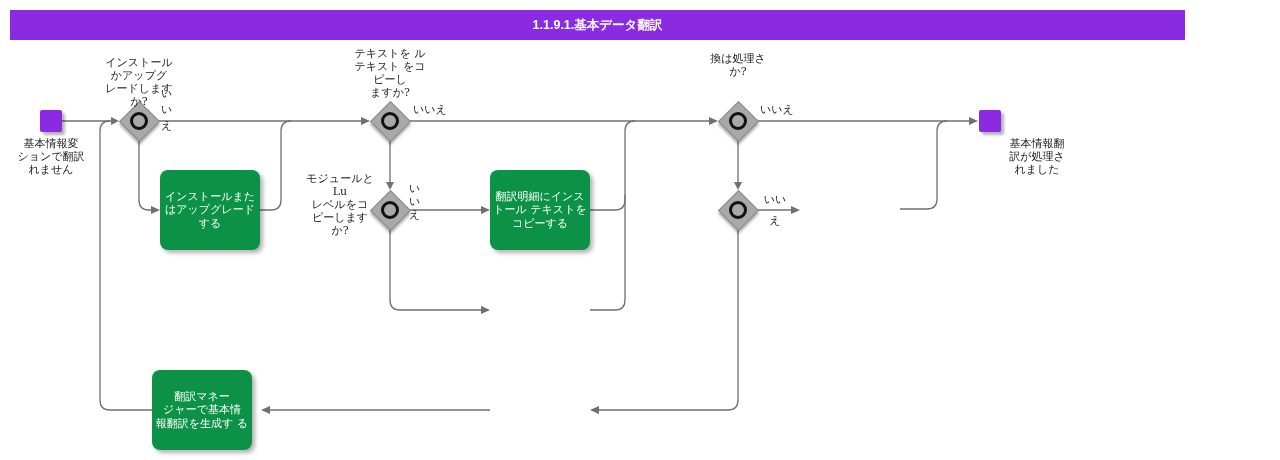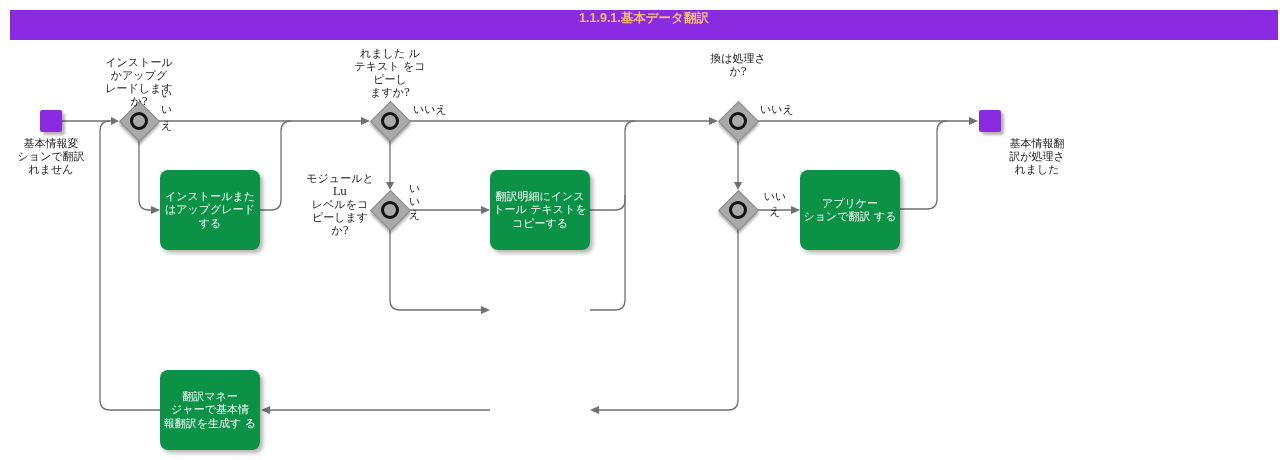--- a/index.html
+++ b/index.html
@@ -2,23 +2,23 @@
 <html style="--purple: #8A2BE2; --green: #0C9247; --line: #707070; --diamond: #A9A9A9; --circle: #111111; --label_text: #1a1a1a; --box_text: #ffffff; --background: #ffffff;"><head>
 <meta charset="utf-8">
 <style>
   html,body { margin:0; padding:0; background:#fff; }
   .canvas {
     position:relative; width:1280px; height:460px;
     background:var(--background,#fff); overflow:hidden;
     font-family:"DejaVu Serif", serif;
   }
   .titlebar {
-    position:absolute; left:10px; top:10px; width:1268px; height:30px;
-    background:var(--purple,#8A2BE2); color:#fdba74;
-    display:flex; justify-content:center;
+    position:absolute; left:10px; top:10px; width:1175px; height:30px;
+    background:var(--purple,#8A2BE2); color:#ffffff;
+    display:flex; align-items:center; justify-content:center;
     font-family:"Liberation Sans", sans-serif; font-weight:bold; font-size:12.5px;
   }
   svg.edges { position:absolute; left:0; top:0; pointer-events:none; }
   .edge { stroke:var(--line,#707070); stroke-width:1.3; fill:none; }
   .ah { fill:var(--line,#707070); stroke:none; }
   .event-square {
     position:absolute; width:22px; height:22px; border-radius:2px;
     background:var(--purple,#8A2BE2);
     box-shadow:3px 3px 3px rgba(0,0,0,0.3);
   }
@@ -125,21 +125,21 @@
 レードします
 か?</div>
   <div class="flabel vlabel" style="left:161px;top:86px;line-height:16px">い
 い
 え</div>
 
   <div class="diamond" style="left:370px;top:101px">
     <div class="dsq"></div>
     <div class="dcirc"></div>
   </div>
-  <div class="flabel centered" style="left:390px;top:47px">れました ル
+  <div class="flabel centered" style="left:390px;top:47px">テキストを ル
 テキスト をコ
 ピーし
 ますか?</div>
   <div class="flabel" style="left:413px;top:103px">いいえ</div>
 
   <div class="diamond" style="left:370px;top:190px">
     <div class="dsq"></div>
     <div class="dcirc"></div>
   </div>
   <div class="flabel centered" style="left:340px;top:172px">モジュールと
@@ -156,36 +156,32 @@
     <div class="dcirc"></div>
   </div>
   <div class="flabel centered" style="left:738px;top:84px;transform:translate(-50%,-100%) translateY(-6px)">換は処理さ
 か?</div>
   <div class="flabel" style="left:760px;top:103px">いいえ</div>
 
   <div class="diamond" style="left:718px;top:190px">
     <div class="dsq"></div>
     <div class="dcirc"></div>
   </div>
-  <div class="flabel centered" style="left:775px;top:189px;line-height:15px">いい
+  <div class="flabel centered" style="left:775px;top:189px;line-height:21px">いい
 え</div>
 
   <div class="process" style="left:490px;top:170px">
     <span>翻訳明細にインス
 トール テキストを
 コピーする</span>
   </div>
   <div class="process" style="left:160px;top:170px">
     <span>インストールまた
 はアップグレード
 する</span>
   </div>
-  <div class="process" style="left:800px;top:170px">
-    <span>アプリケー
-ションで翻訳 する</span>
-  </div>
-  <div class="process" style="left:160px;top:370px">
+  <div class="process" style="left:152px;top:370px">
     <span>翻訳マネー
 ジャーで基本情
 報翻訳を生成す る</span>
   </div>
 
 </div>
 
 </body></html>

